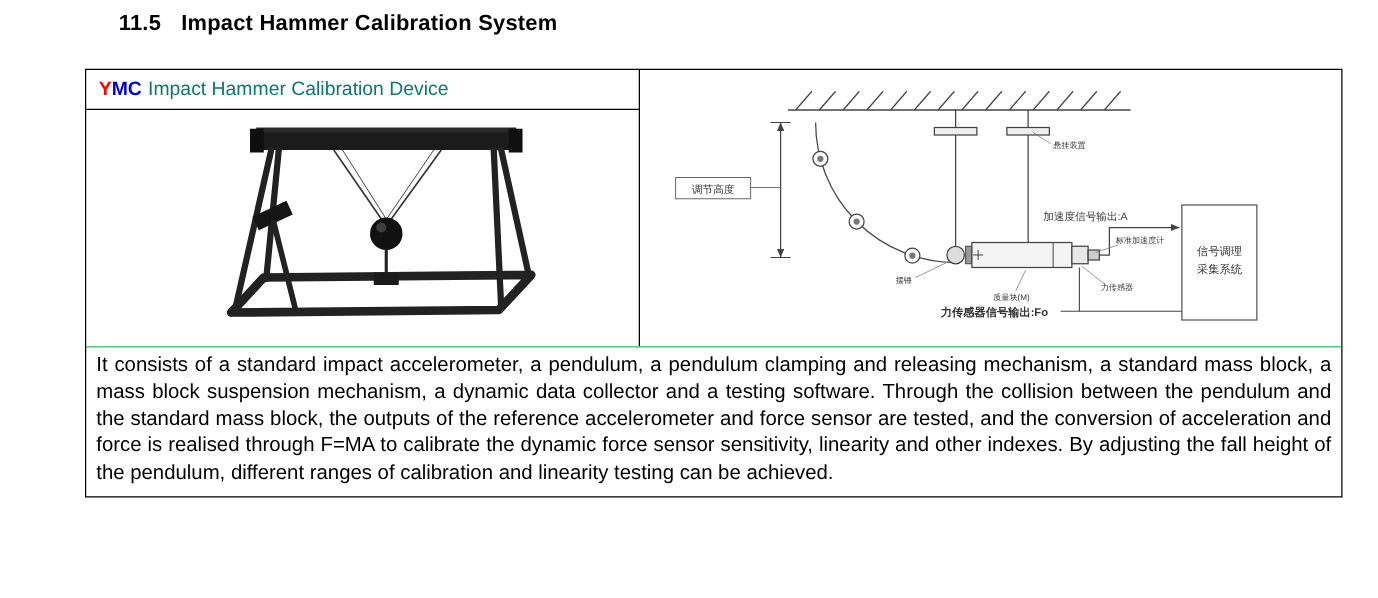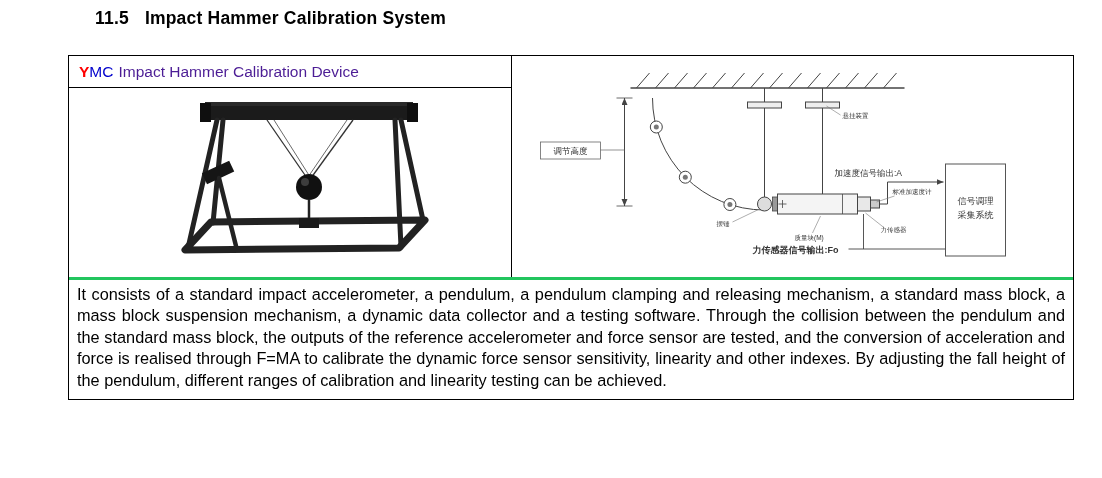--- a/index.html
+++ b/index.html
@@ -25,35 +25,35 @@
     grid-template-rows:32px 189px auto;
     background:#fff;
   }
   .title-cell {
     grid-column:1; grid-row:1;
     border-right:1px solid #000; border-bottom:1px solid #000;
     display:flex; align-items:center; padding-left:10px;
     font-size:15.5px;
   }
   .brand-y  { color:#ff0000; font-weight:bold; }
-  .brand-mc { color:#0000cc; font-weight:normal;text-align:center; }
-  .device-name { margin-left:5px; color:#4c1d95; }
+  .brand-mc { color:#0000cc; font-weight:bold;text-align:center; }
+  .device-name { margin-left:5px; color:#0f766e; }
 
   .photo-cell {
     grid-column:1; grid-row:2;
     border-right:1px solid #000;
     overflow:hidden;
   }
   .diagram-cell {
     grid-column:2; grid-row:1 / span 2;
     overflow:hidden;
   }
   .desc-cell {
     grid-column:1 / span 2; grid-row:3;
-    border-top:3px solid #22c55e;
+    border-top:1px solid #22c55e;
     padding:4px 8px 8px 8px;
     font-size:16.3px; line-height:21.4px;
   }
   .desc-cell .para { text-align:justify; }
   svg { display:block; }
   .dg-label { font-family:"Liberation Sans", sans-serif; fill:#333; }
 </style>
 </head>
 <body>
 

